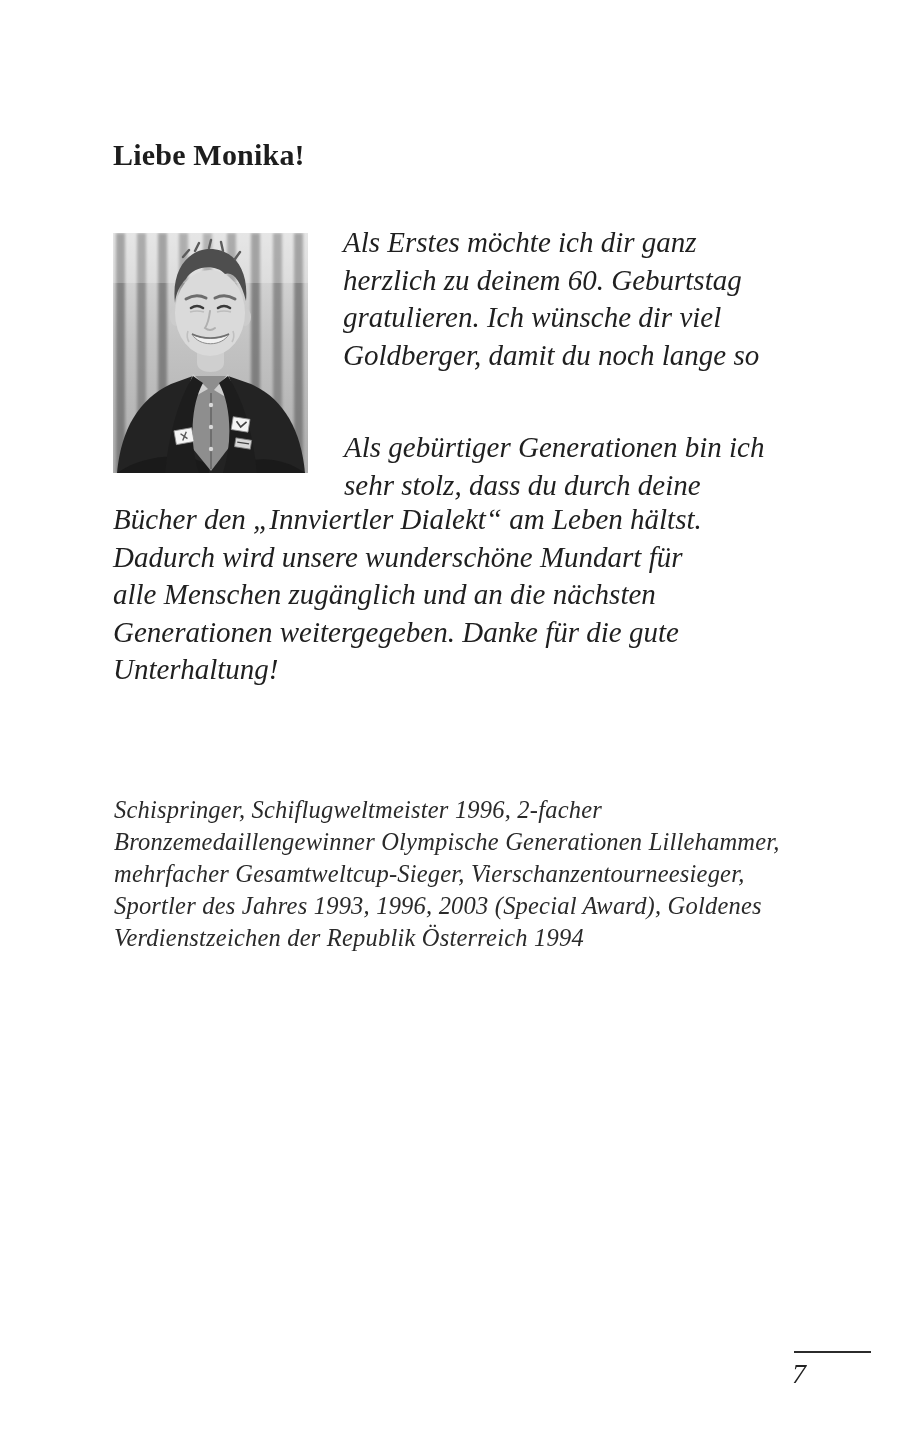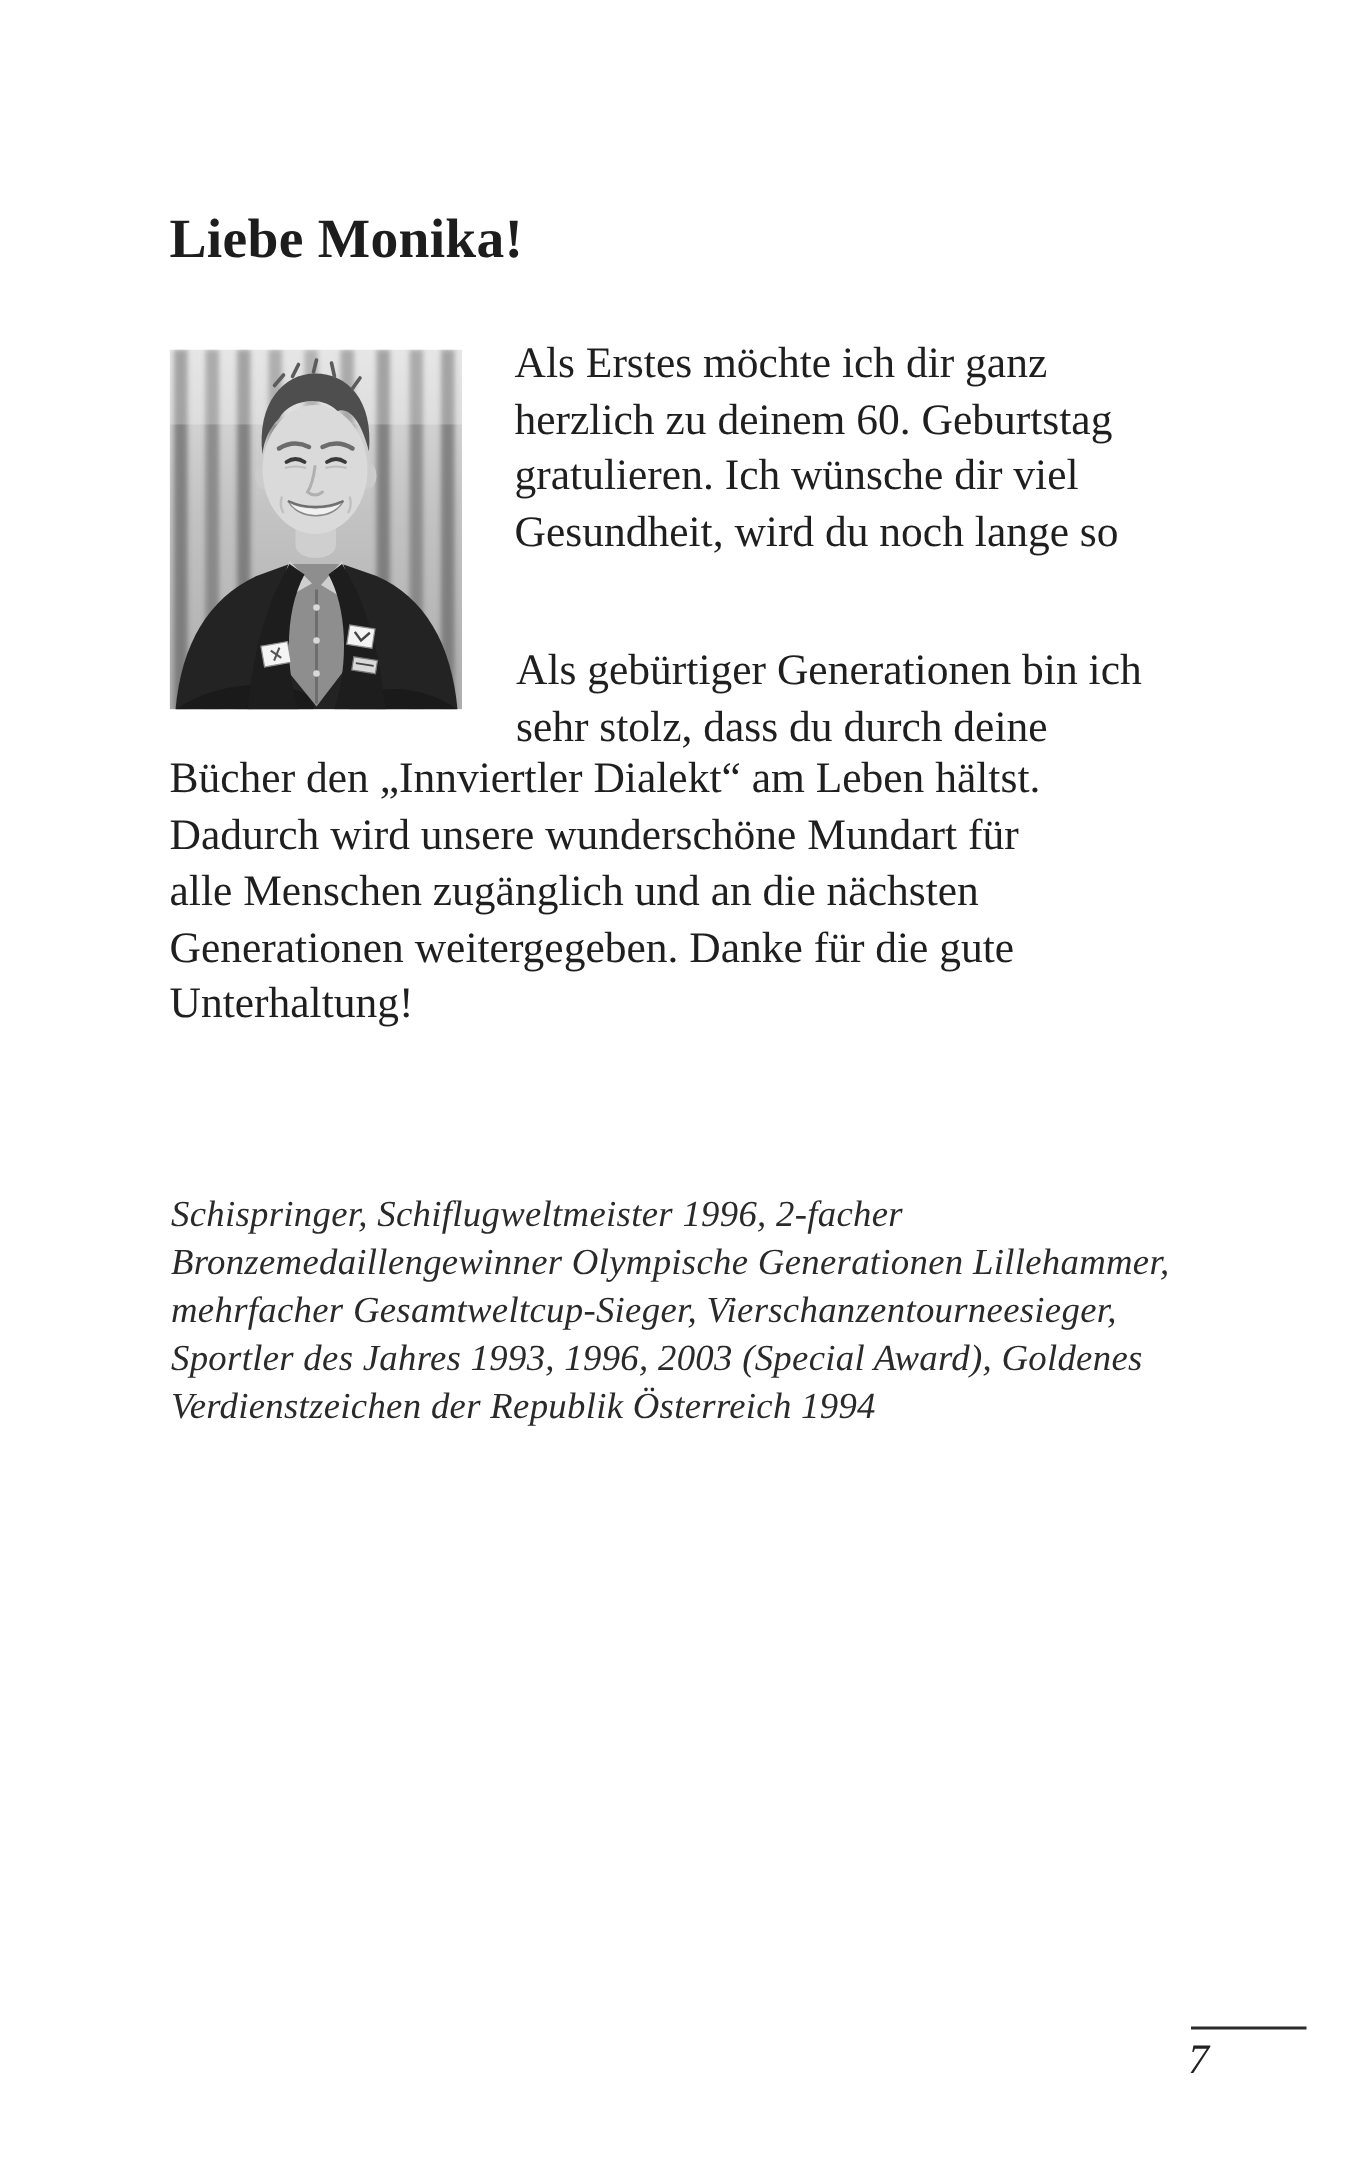--- a/index.html
+++ b/index.html
@@ -10,40 +10,41 @@
     background: #ffffff;
     overflow: hidden;
     font-family: "Liberation Serif", "DejaVu Serif", serif;
     color: #1f1f1f;
   }
   .page-title {
     position: absolute;
     left: 113px;
     top: 138px;
     margin: 0;
-    font-size: 37px;
+    font-size: 30px;
     font-weight: 700;
     letter-spacing: 0.2px;
     color: #1d1d1d;
   }
   .photo-frame {
     position: absolute;
     left: 113px;
     top: 233px;
     width: 195px;
     height: 240px;
     overflow: hidden;
   }
   .photo-frame svg { display: block; width: 195px; height: 240px; }
 
   .textblock { position: absolute; margin: 0; }
   .textblock .line {
     white-space: nowrap;
     height: 37.6px;
     line-height: 37.6px;
+    font-style: italic;
   }
   .body-size .line { font-size: 29px; }
 
   .beside-para1 { left: 343px; top: 224px; }
   .beside-para2 { left: 344px; top: 429px; }
   .full-para    { left: 113px; top: 501px; }
   .closing      { left: 113px; top: 706px; }
 
   .credentials  { left: 114px; top: 794px; font-style: italic; color: #2a2a2a; }
   .credentials .line {
@@ -160,21 +161,21 @@
       <path d="M79,101 Q97,109 116,101" stroke="#6f6f6f" stroke-width="1.6" fill="none"></path>
       <path d="M75,98 Q73,104 76,109" stroke="#c0c0c0" stroke-width="1.6" fill="none"></path>
       <path d="M120,98 Q122,104 119,109" stroke="#c0c0c0" stroke-width="1.6" fill="none"></path>
     </svg>
   </div>
 
   <div class="textblock body-size beside-para1">
       <div class="line">Als Erstes möchte ich dir ganz</div>
       <div class="line">herzlich zu deinem 60. Geburtstag</div>
       <div class="line">gratulieren. Ich wünsche dir viel</div>
-      <div class="line">Gesundheit, wird du noch lange so</div>
+      <div class="line">Goldberger, damit du noch lange so</div>
     </div>
 
   <div class="textblock body-size beside-para2">
       <div class="line">Als gebürtiger Generationen bin ich</div>
       <div class="line">sehr stolz, dass du durch deine</div>
     </div>
 
   <div class="textblock body-size full-para">
       <div class="line">Bücher den „Innviertler Dialekt“ am Leben hältst.</div>
       <div class="line">Dadurch wird unsere wunderschöne Mundart für</div>

